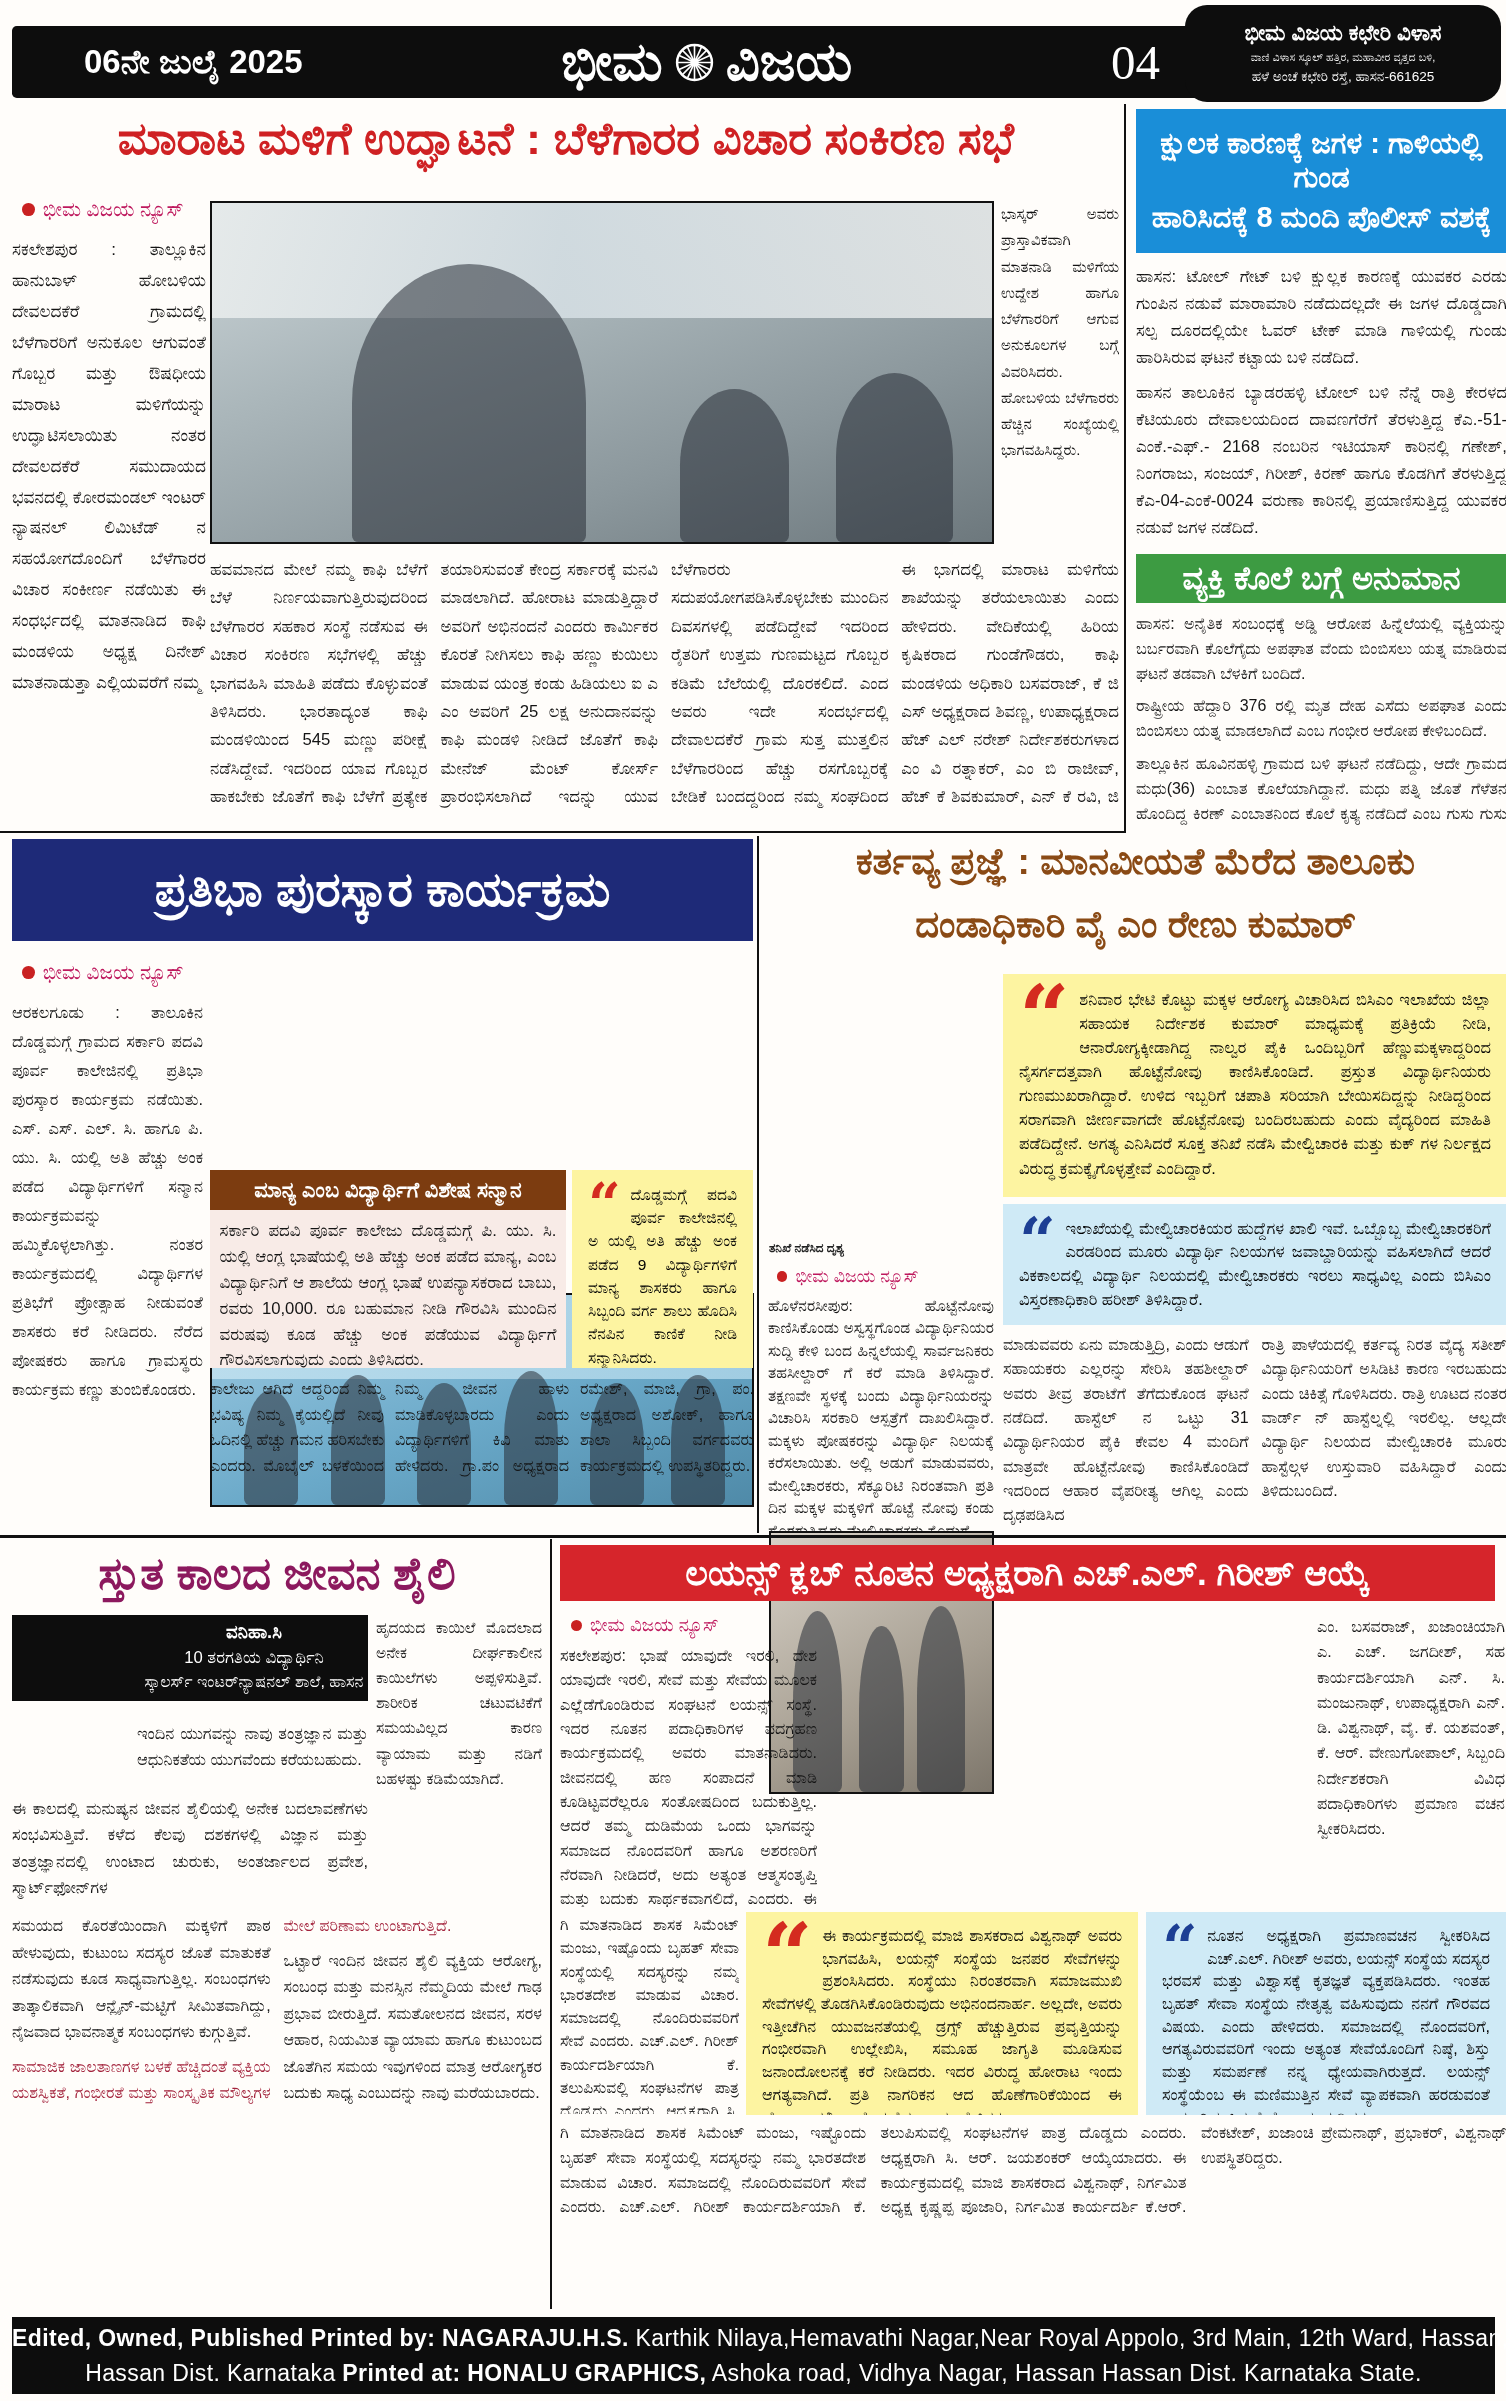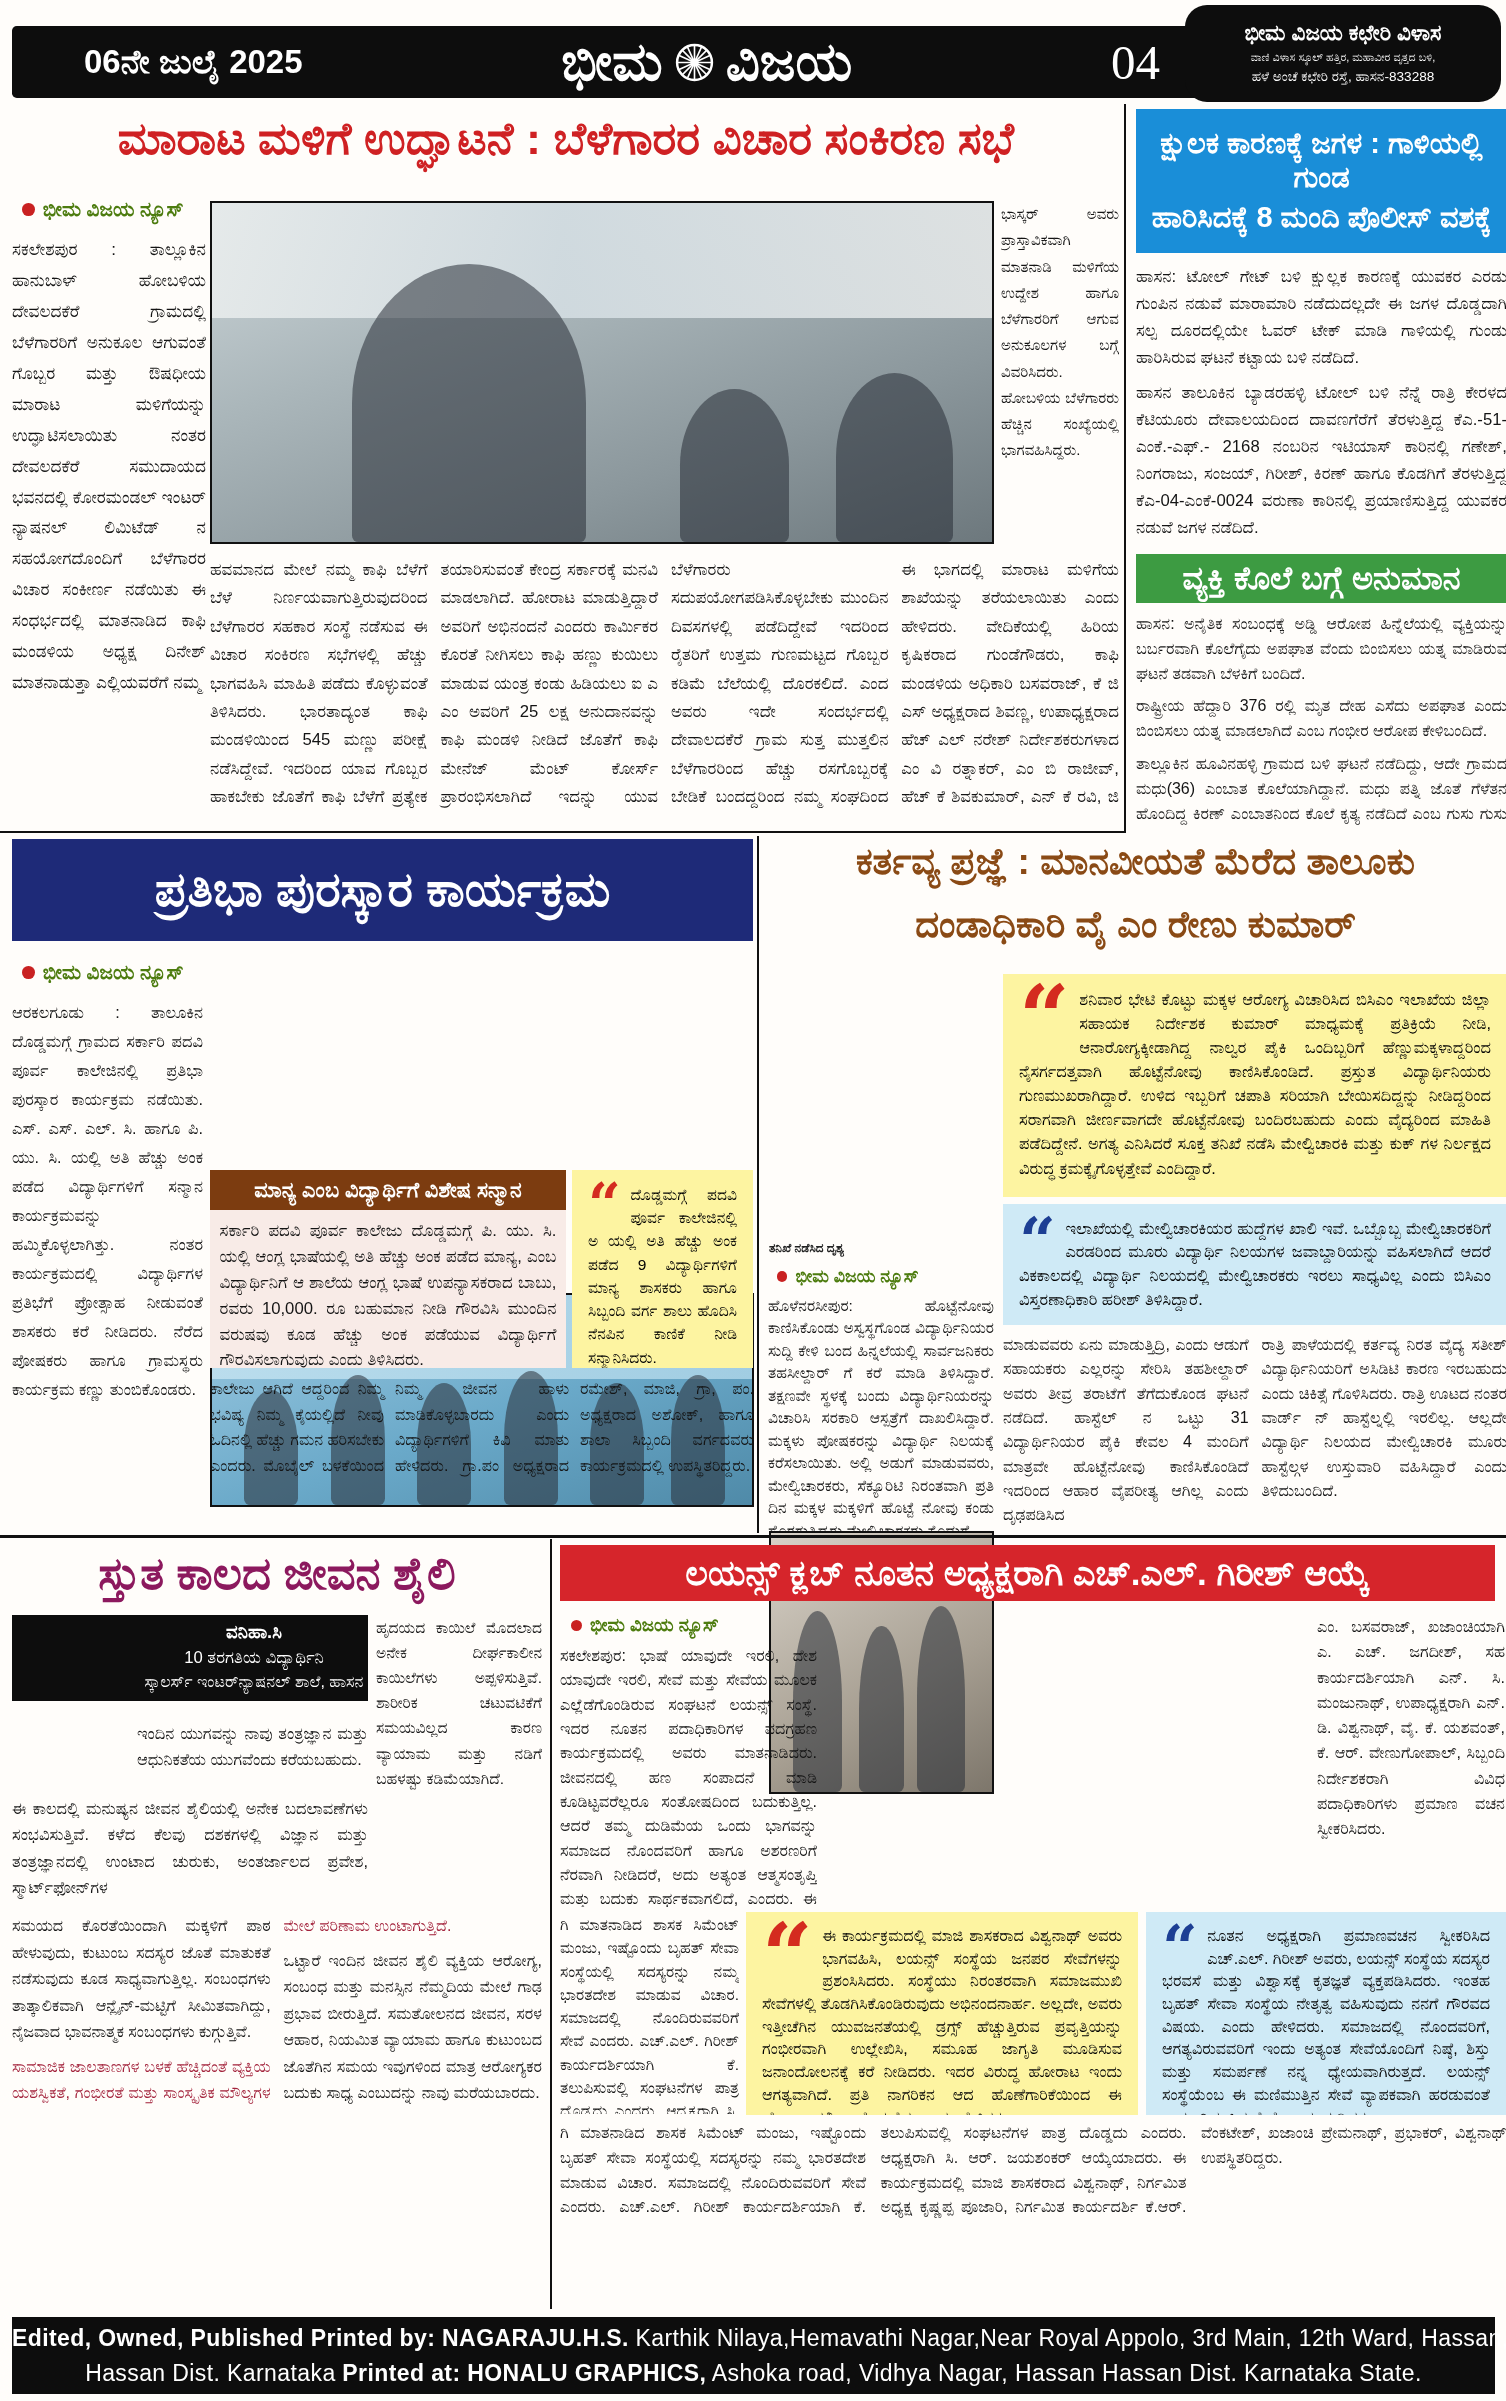--- a/index.html
+++ b/index.html
@@ -3,21 +3,21 @@
 <meta charset="utf-8">
 <style>
   html,body{margin:0;padding:0;background:#e8e8e4;}
   .page{position:relative;width:1507px;height:2401px;background:#fffdfa;margin:0 auto;
         font-family:"Liberation Sans",sans-serif;overflow:hidden;}
   .abs{position:absolute;}
   .blackbar{background:#0d0d0d;color:#fff;}
   .center{text-align:center;}
   .col{ text-align:justify; color:#141414; }
   .col p{margin:0 0 8px 0;}
-  .byline{color:#4d7c0f;font-weight:bold;font-size:20px;display:flex;align-items:center;gap:8px;}
+  .byline{color:#be185d;font-weight:normal;font-size:20px;display:flex;align-items:center;gap:8px;}
   .byline .dot{width:12.8px;height:12.8px;border-radius:50%;background:#c92121;display:inline-block;}
   .photo{background:linear-gradient(160deg,#cdd6d9 0%,#aab6ba 35%,#8b979c 70%,#6d787d 100%);
          border:2.4px solid #111;box-sizing:border-box;position:relative;overflow:hidden;}
   .photo .banner{position:absolute;top:0;left:0;right:0;height:34%;
          background:linear-gradient(90deg,#e8ecec,#d3dde2 45%,#e4e7e7);opacity:.9;}
   .photo .fig{position:absolute;border-radius:50% 50% 6.4px 6.4px;background:rgba(40,45,55,.55);}
   .quote-box{box-sizing:border-box;padding:12.8px 16px 11px 16px;text-align:justify;}
   .quote-glyph{float:left;font-size:88px;line-height:.55;font-weight:bold;
                font-family:"DejaVu Serif",serif;margin:6.4px 9.6px 0 0;}
   .hrule{background:#111;}
@@ -54,21 +54,21 @@
         </svg>
       </span>
       <span style="font-size:53px;font-weight:bold;">ವಿಜಯ</span>
     </div>
     <div style="font-family:'Liberation Serif',serif;font-size:49px;padding-right:44px;">04</div>
   </div>
 
   <div class="abs blackbar center" style="left:1185px;top:4.8px;width:316px;height:97px;border-radius:22px;display:flex;flex-direction:column;justify-content:center;gap:5px;">
     <div style="font-size:21.5px;font-weight:bold;">ಭೀಮ ವಿಜಯ ಕಛೇರಿ ವಿಳಾಸ</div>
     <div style="font-size:11px;">ವಾಣಿ ವಿಳಾಸ ಸ್ಕೂಲ್ ಹತ್ತಿರ, ಮಹಾವೀರ ವೃತ್ತದ ಬಳಿ,</div>
-    <div style="font-size:13.6px;">ಹಳೆ ಅಂಚೆ ಕಛೇರಿ ರಸ್ತೆ, ಹಾಸನ-833288</div>
+    <div style="font-size:13.6px;">ಹಳೆ ಅಂಚೆ ಕಛೇರಿ ರಸ್ತೆ, ಹಾಸನ-661625</div>
   </div>
 
   <div class="abs center" style="left:12px;top:113px;width:1108px;font-size:45px;font-weight:bold;color:#cf2123;">ಮಾರಾಟ ಮಳಿಗೆ ಉದ್ಘಾಟನೆ : ಬೆಳೆಗಾರರ ವಿಚಾರ ಸಂಕಿರಣ ಸಭೆ</div>
 
   <div class="abs byline" style="left:22px;top:198px;">
     <span class="dot"></span>
     <span>ಭೀಮ ವಿಜಯ ನ್ಯೂಸ್</span>
   </div>
 
   <div class="abs col" style="left:12px;top:235px;width:194px;height:592px;font-size:17px;line-height:1.82;overflow:hidden;">ಸಕಲೇಶಪುರ : ತಾಲ್ಲೂಕಿನ ಹಾನುಬಾಳ್ ಹೋಬಳಿಯ ದೇವಲದಕೆರೆ ಗ್ರಾಮದಲ್ಲಿ ಬೆಳೆಗಾರರಿಗೆ ಅನುಕೂಲ ಆಗುವಂತೆ ಗೊಬ್ಬರ ಮತ್ತು ಔಷಧೀಯ ಮಾರಾಟ ಮಳಿಗೆಯನ್ನು ಉದ್ಘಾಟಿಸಲಾಯಿತು ನಂತರ ದೇವಲದಕೆರೆ ಸಮುದಾಯದ ಭವನದಲ್ಲಿ ಕೋರಮಂಡಲ್ ಇಂಟರ್ ನ್ಯಾಷನಲ್ ಲಿಮಿಟೆಡ್ ನ ಸಹಯೋಗದೊಂದಿಗೆ ಬೆಳೆಗಾರರ ವಿಚಾರ ಸಂಕೀರ್ಣ ನಡೆಯಿತು ಈ ಸಂಧರ್ಭದಲ್ಲಿ ಮಾತನಾಡಿದ ಕಾಫಿ ಮಂಡಳಿಯ ಅಧ್ಯಕ್ಷ ದಿನೇಶ್ ಮಾತನಾಡುತ್ತಾ ಎಲ್ಲಿಯವರೆಗೆ ನಮ್ಮ</div>

